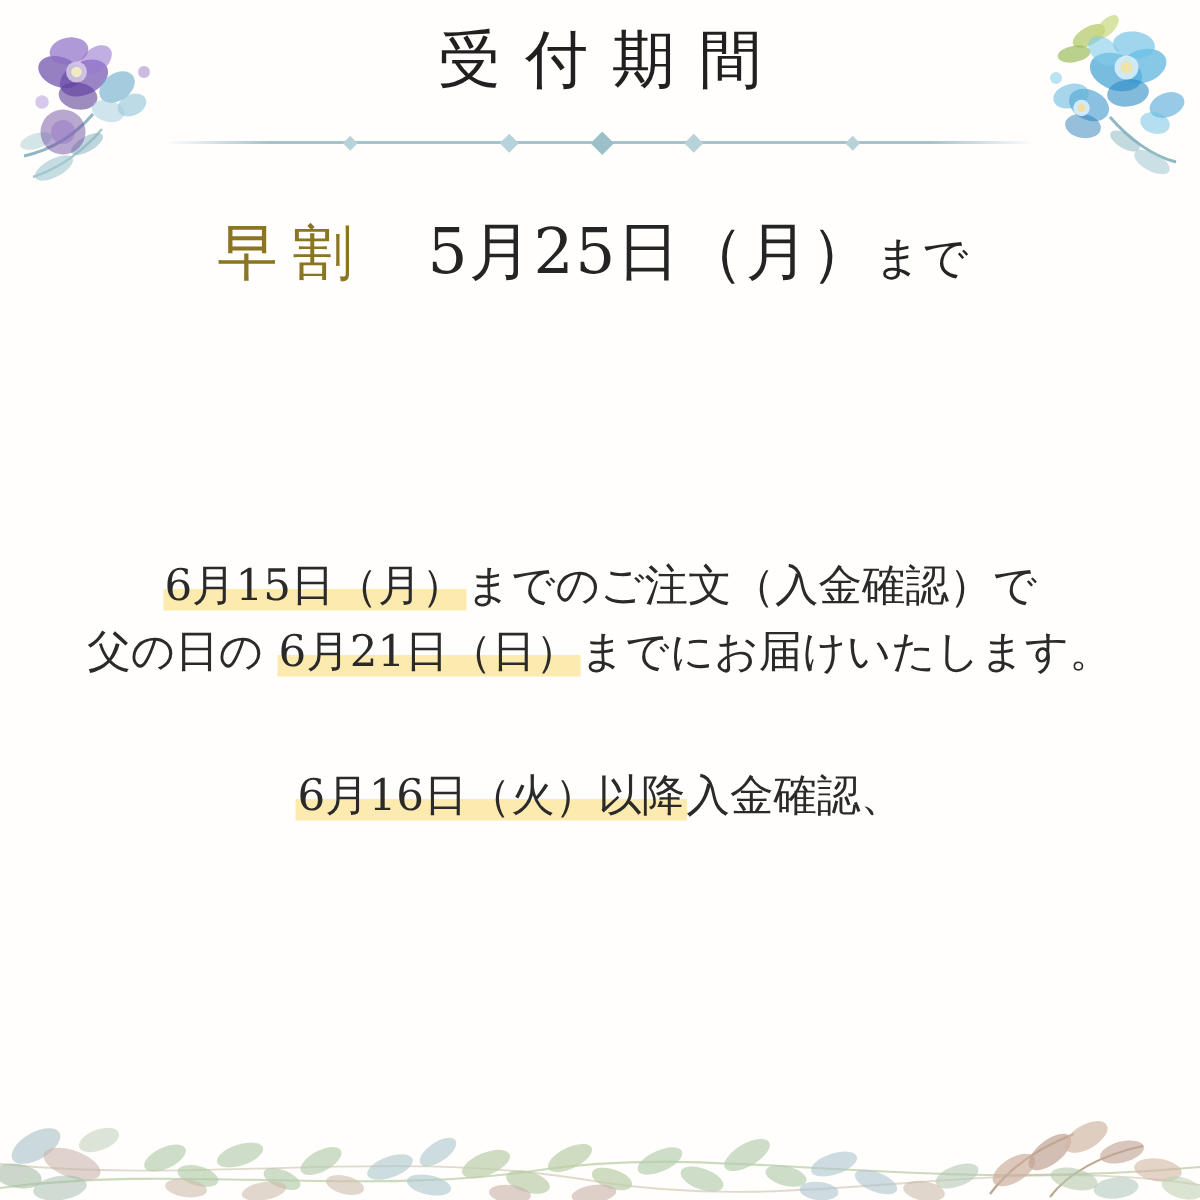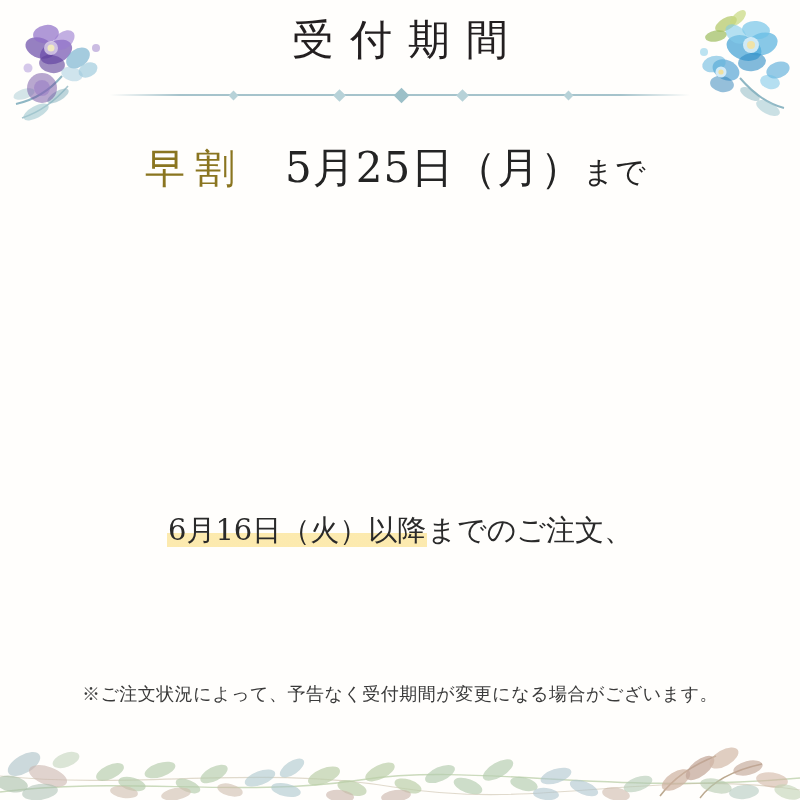--- a/index.html
+++ b/index.html
@@ -265,28 +265,35 @@
     <div class="row">
       <div class="label">早割</div>
       <div class="value">
         <span>5月25日（月）</span><span class="small">まで</span>
       </div>
     </div>
     <div class="row">
     </div>
   </div>
 
+  <div class="para" id="para1">
+    <div>
+      <span class="hl-yellow">6月15日（月）</span><span>までのご注文（入金確認）で</span>
+    </div>
+    <div>
+      <span>父の日の </span><span class="hl-yellow">6月21日（日）</span><span>までにお届けいたします。</span>
+    </div>
+  </div>
 
   <div class="para" id="para2">
     <div>
-      <span class="hl-yellow">6月16日（火）以降</span><span>までのご注文、</span>
-    </div>
-  </div>
-
-  <div class="note">※ご注文状況によって、予告なく受付期間が変更になる場合がございます。</div>
+      <span class="hl-yellow">6月16日（火）以降</span><span>入金確認、</span>
+    </div>
+  </div>
+
 
   <div class="foliage">
     <svg viewBox="0 0 800 120" width="800" height="120" preserveAspectRatio="none">
       <g opacity="0.85">
 
         <path d="M0 112 C120 96 240 118 360 100 C480 82 600 116 800 98" stroke="#9ab77f" stroke-width="1.4" fill="none" opacity="0.6"></path>
         <path d="M0 96 C140 110 260 84 400 108 C540 130 660 88 800 110" stroke="#b8a98c" stroke-width="1.2" fill="none" opacity="0.5"></path>
 
         <g>
           <ellipse cx="24" cy="84" rx="18" ry="9" fill="#adc3c9" opacity="0.75" transform="rotate(-30 24 84)"></ellipse>

